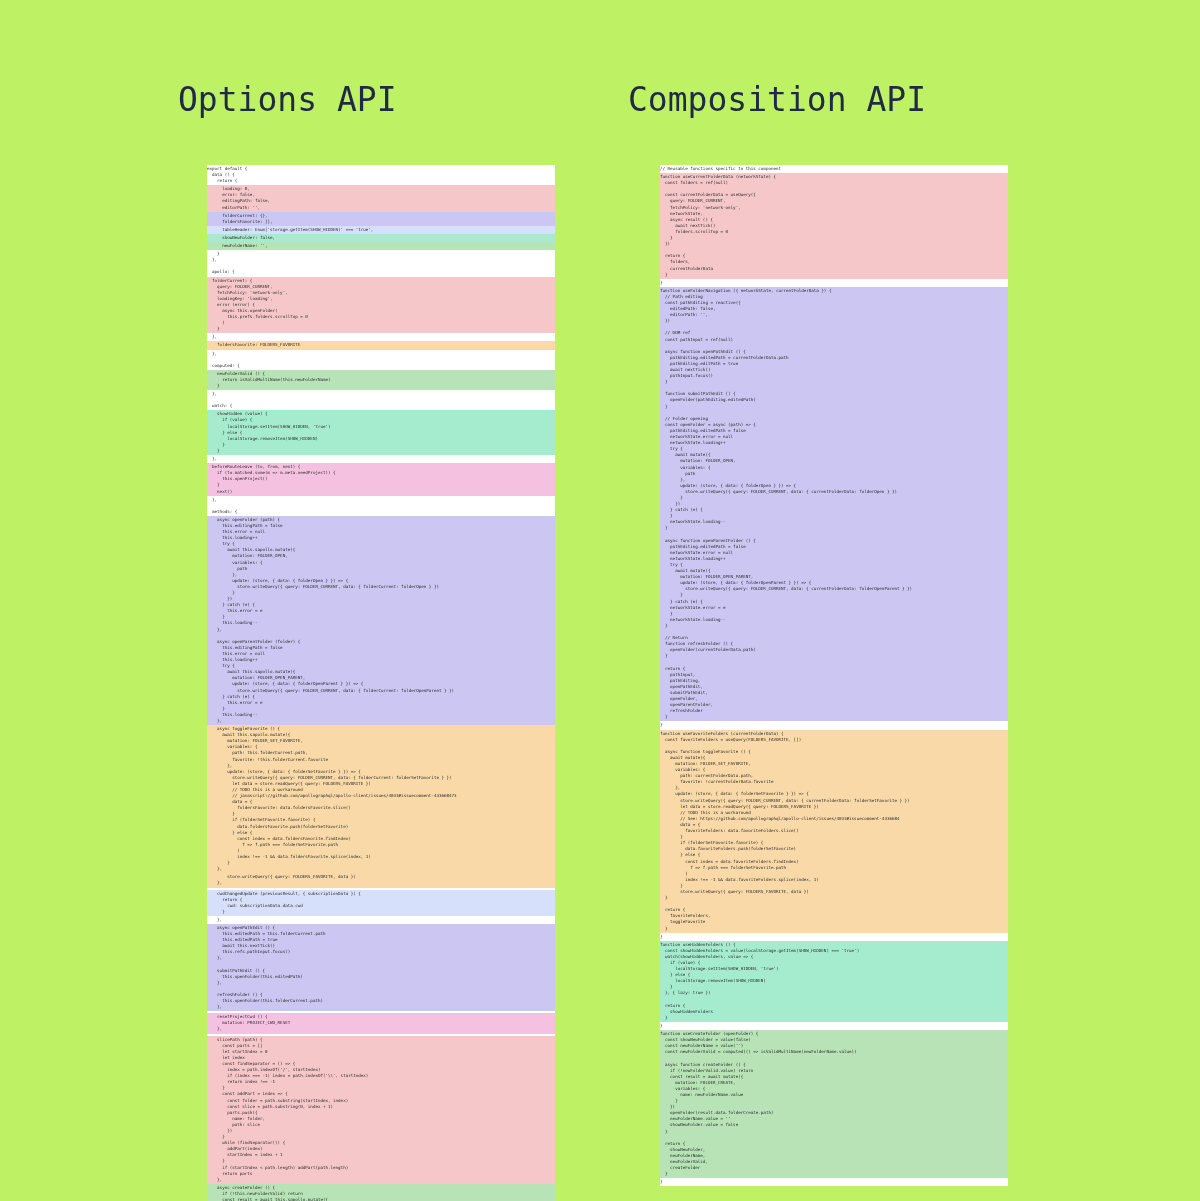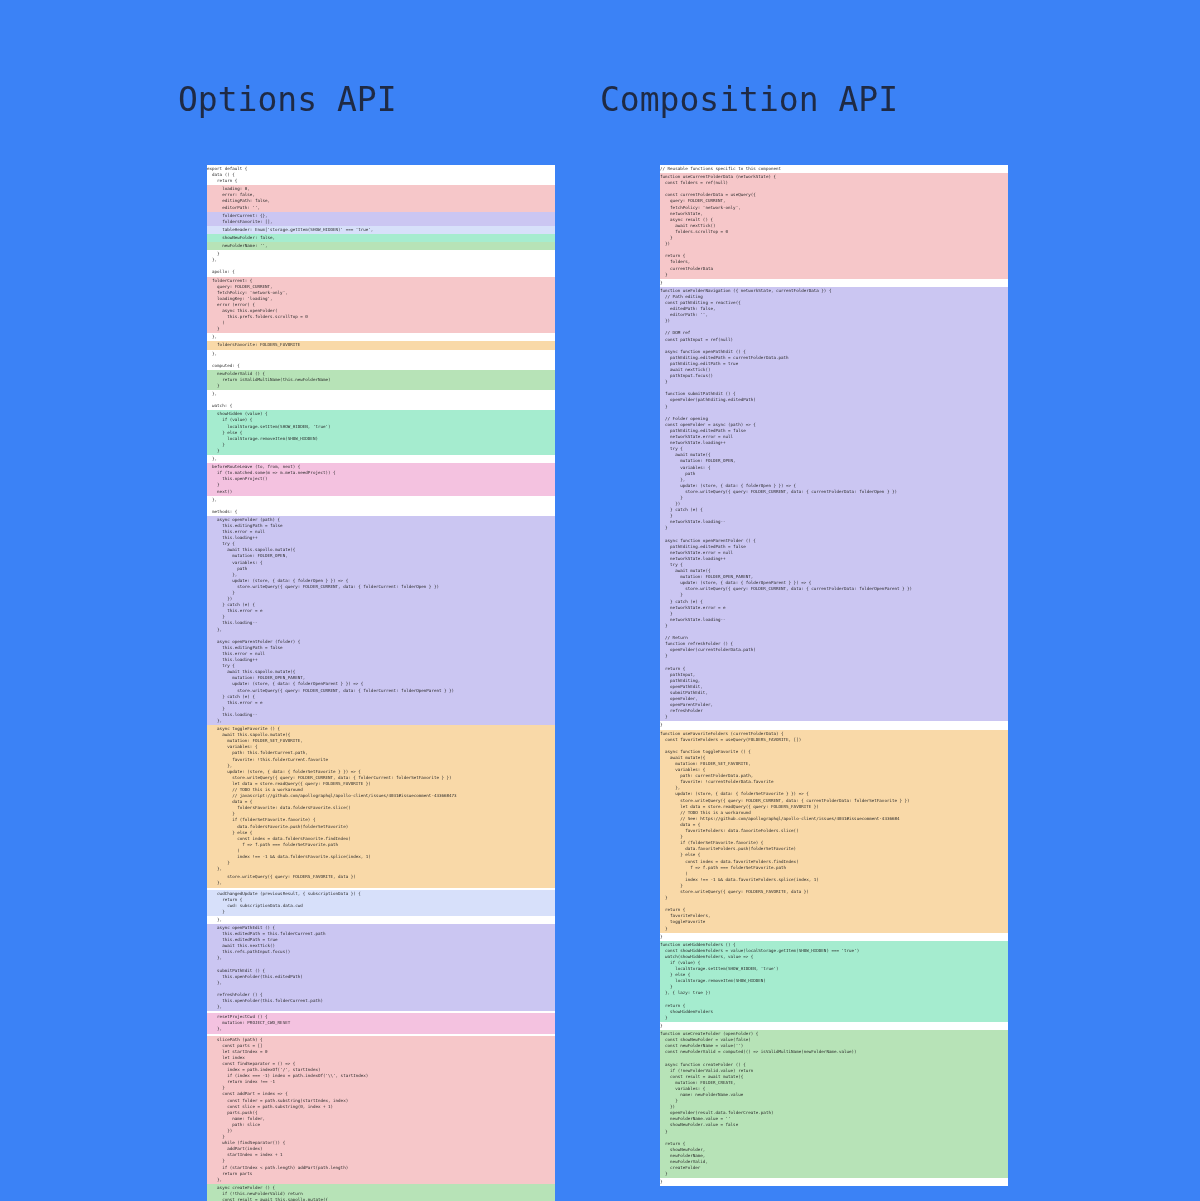--- a/index.html
+++ b/index.html
@@ -9,32 +9,32 @@
     background: #ffffff;
     font-family: ui-monospace, "SF Mono", Menlo, Consolas, monospace;
     width: 1200px;
     height: 1201px;
     overflow: hidden;
   }
   .page {
     width: 1200px;
     height: 1201px;
     position: relative;
-    background: #3b82f6;
+    background: #bef264;
   }
   .heading {
     position: absolute;
     top: 80px;
     font-size: 33px;
     color: #1f2a44;
     font-family: ui-monospace, "SF Mono", Menlo, Consolas, monospace;
     letter-spacing: 0px;
   }
   .heading-left { left: 178px; }
-  .heading-right { left: 600px; text-align: right; }
+  .heading-right { left: 628px; text-align: right; }
 
   .col {
     position: absolute;
     top: 165px;
     display: flex;
     flex-direction: column;
   }
   .col-left  { left: 207px; width: 348px; }
   .col-right { left: 660px; width: 348px; }
 

